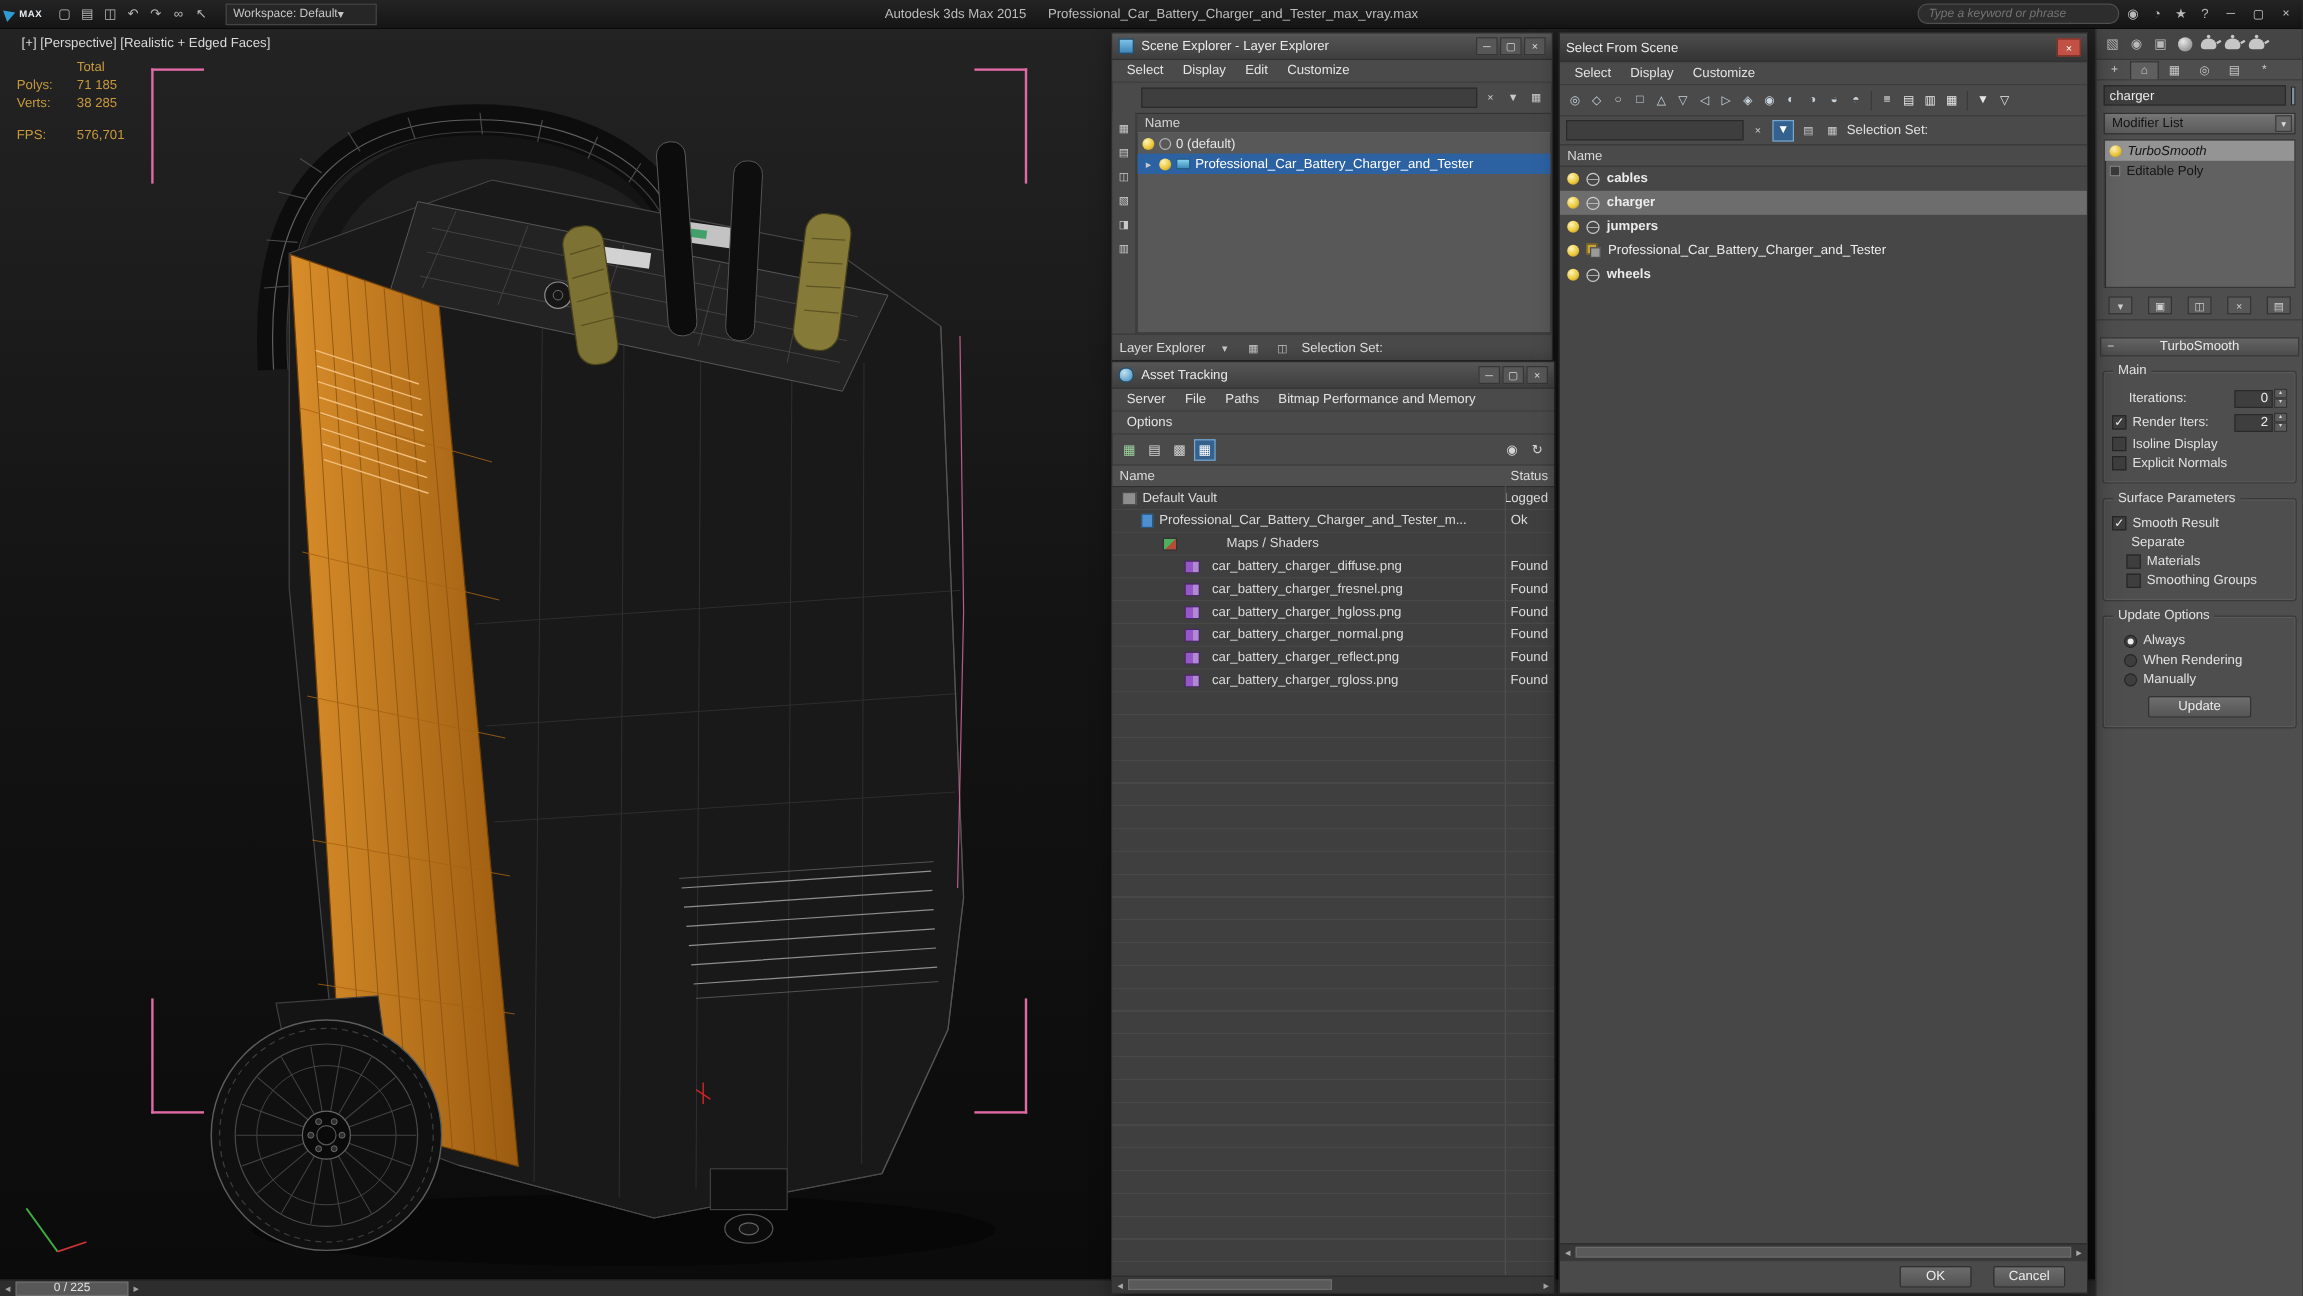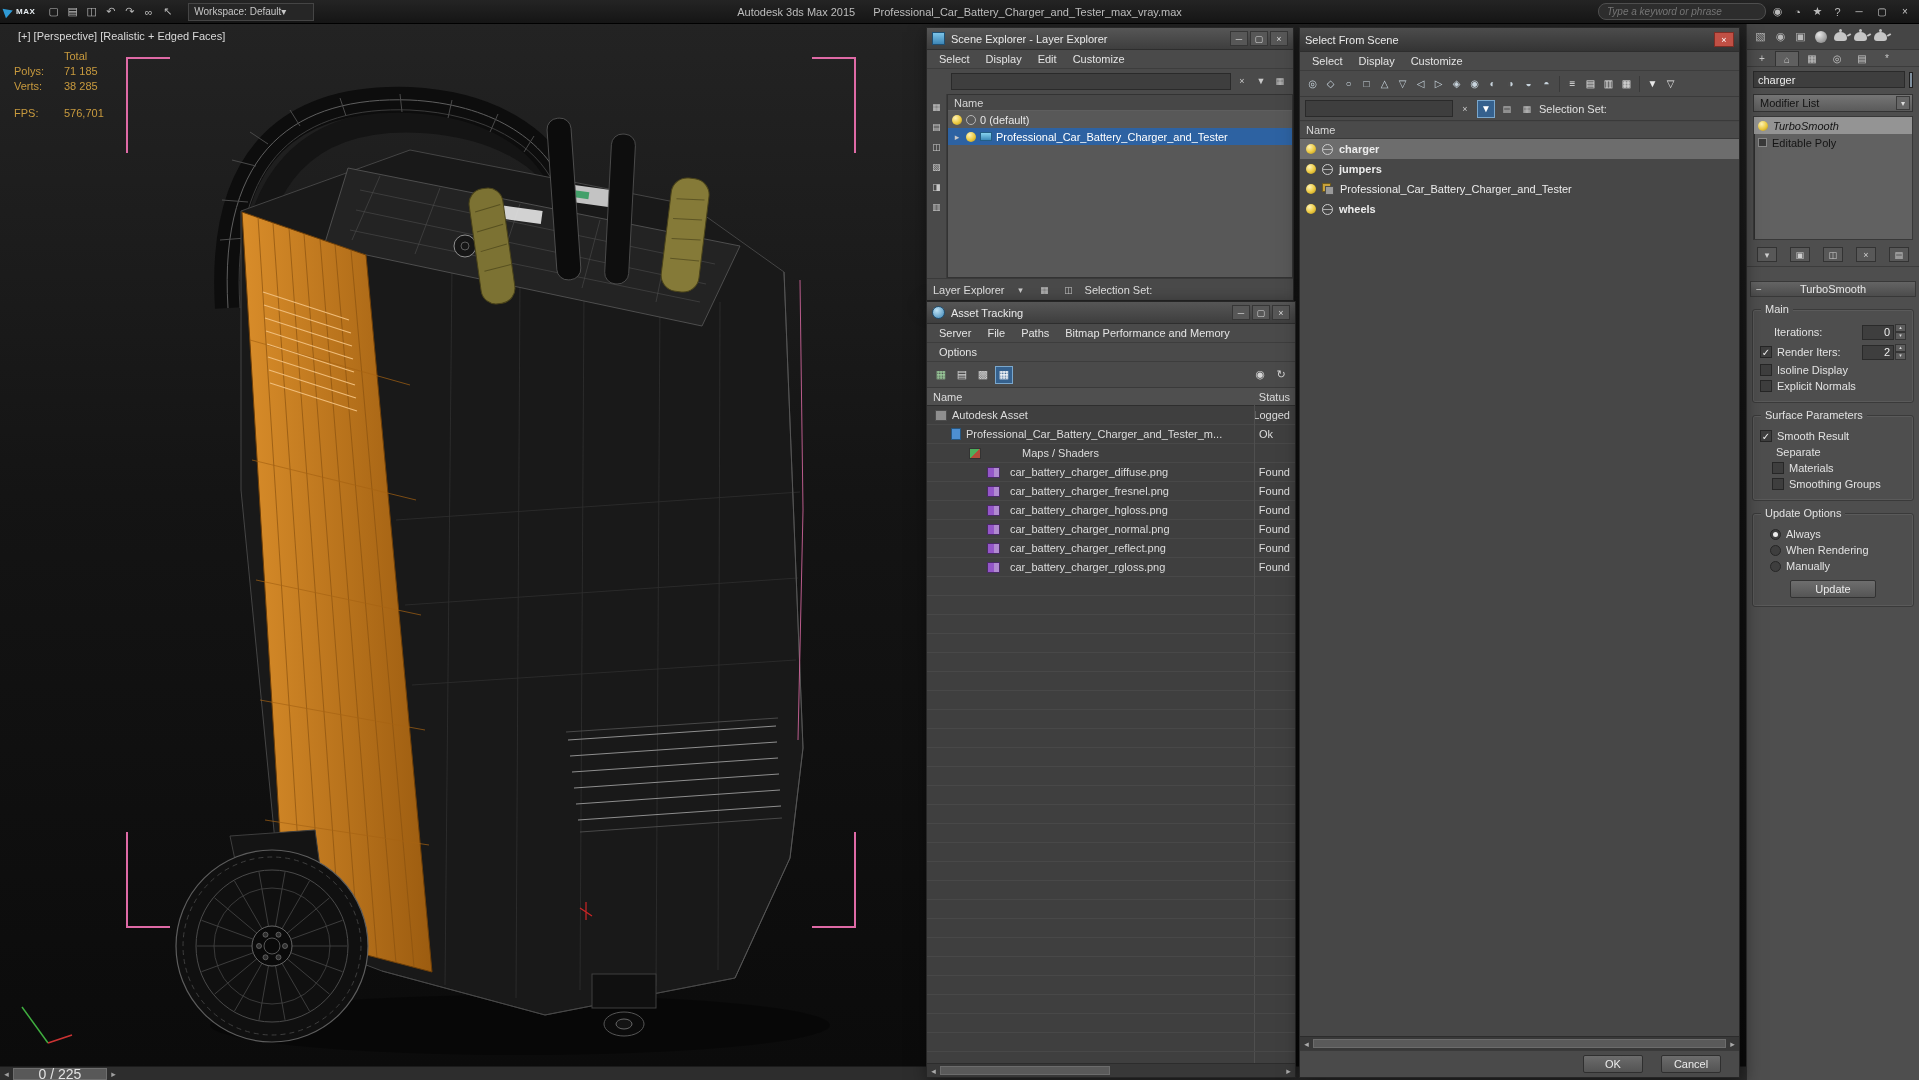--- a/index.html
+++ b/index.html
@@ -40,21 +40,21 @@
   .vp-stats .gap { height:9px; }
   .bracket-bar { position:absolute; background:#df6aa6; }
 
   .axis-svg { left:16px; top:975px; }
 
   
   .timeline { left:0; top:1066px; width:1746px; height:14px; z-index:1; background:#2d2d2d;
               border-top:1px solid #1b1b1b; display:flex; align-items:center; }
   .tl-arrow { width:13px; text-align:center; color:#9f9f9f; font-size:9px; }
   .tl-handle { width:94px; height:12px; background:#585858; border:1px solid #6e6e6e; color:#e3e3e3;
-               font-size:14px; display:flex; align-items:center; justify-content:center; }
+               font-size:10px; display:flex; align-items:center; justify-content:center; }
 
   
   .rstrip { left:1746px; top:24px; width:173px; height:26px; z-index:2; background:#454545;
             border-bottom:1px solid #363636; border-left:1px solid #2f2f2f;
             display:flex; align-items:center; gap:3px; padding:0 5px; }
   .teapot { width:13px; height:9px; background:#c6c6c6; border-radius:6px 6px 3px 3px; position:relative; }
   .teapot::before { content:""; position:absolute; top:-3px; left:5px; width:3px; height:3px;
                     border-radius:50%; background:#c6c6c6; }
   .teapot::after { content:""; position:absolute; right:-4px; top:2px; width:4px; height:2px;
                    background:#c6c6c6; transform:rotate(-30deg); }
@@ -561,21 +561,21 @@
 
     <div class="at-table">
       <div class="at-vline"></div>
       <div class="at-header">
         <span class="c1">Name</span>
         <span class="c2">Status</span>
       </div>
       <div class="at-row">
         <span class="at-c1 ind0">
             <span class="ic-vault"></span>
-            <span>Autodesk Asset</span>
+            <span>Default Vault</span>
           </span>
         <span class="at-c2">Logged</span>
       </div>
       <div class="at-row">
         <span class="at-c1 ind1">
             <span class="ic-file"></span>
             <span>Professional_Car_Battery_Charger_and_Tester_m...</span>
           </span>
         <span class="at-c2">Ok</span>
       </div>
@@ -678,20 +678,25 @@
       <span class="mini">×</span>
       <span class="funnel-active">▼</span>
       <span class="mini">▤</span>
       <span class="mini">▦</span>
       <span>Selection Set:</span>
     </div>
 
     <div class="sfs-list">
       <div class="sfs-header">
         <span>Name</span>
+      </div>
+      <div class="sfs-row">
+        <span class="bulb"></span>
+        <span class="geoic"></span>
+        <span>cables</span>
       </div>
       <div class="sfs-row selected">
         <span class="bulb"></span>
         <span class="geoic"></span>
         <span>charger</span>
       </div>
       <div class="sfs-row">
         <span class="bulb"></span>
         <span class="geoic"></span>
         <span>jumpers</span>

